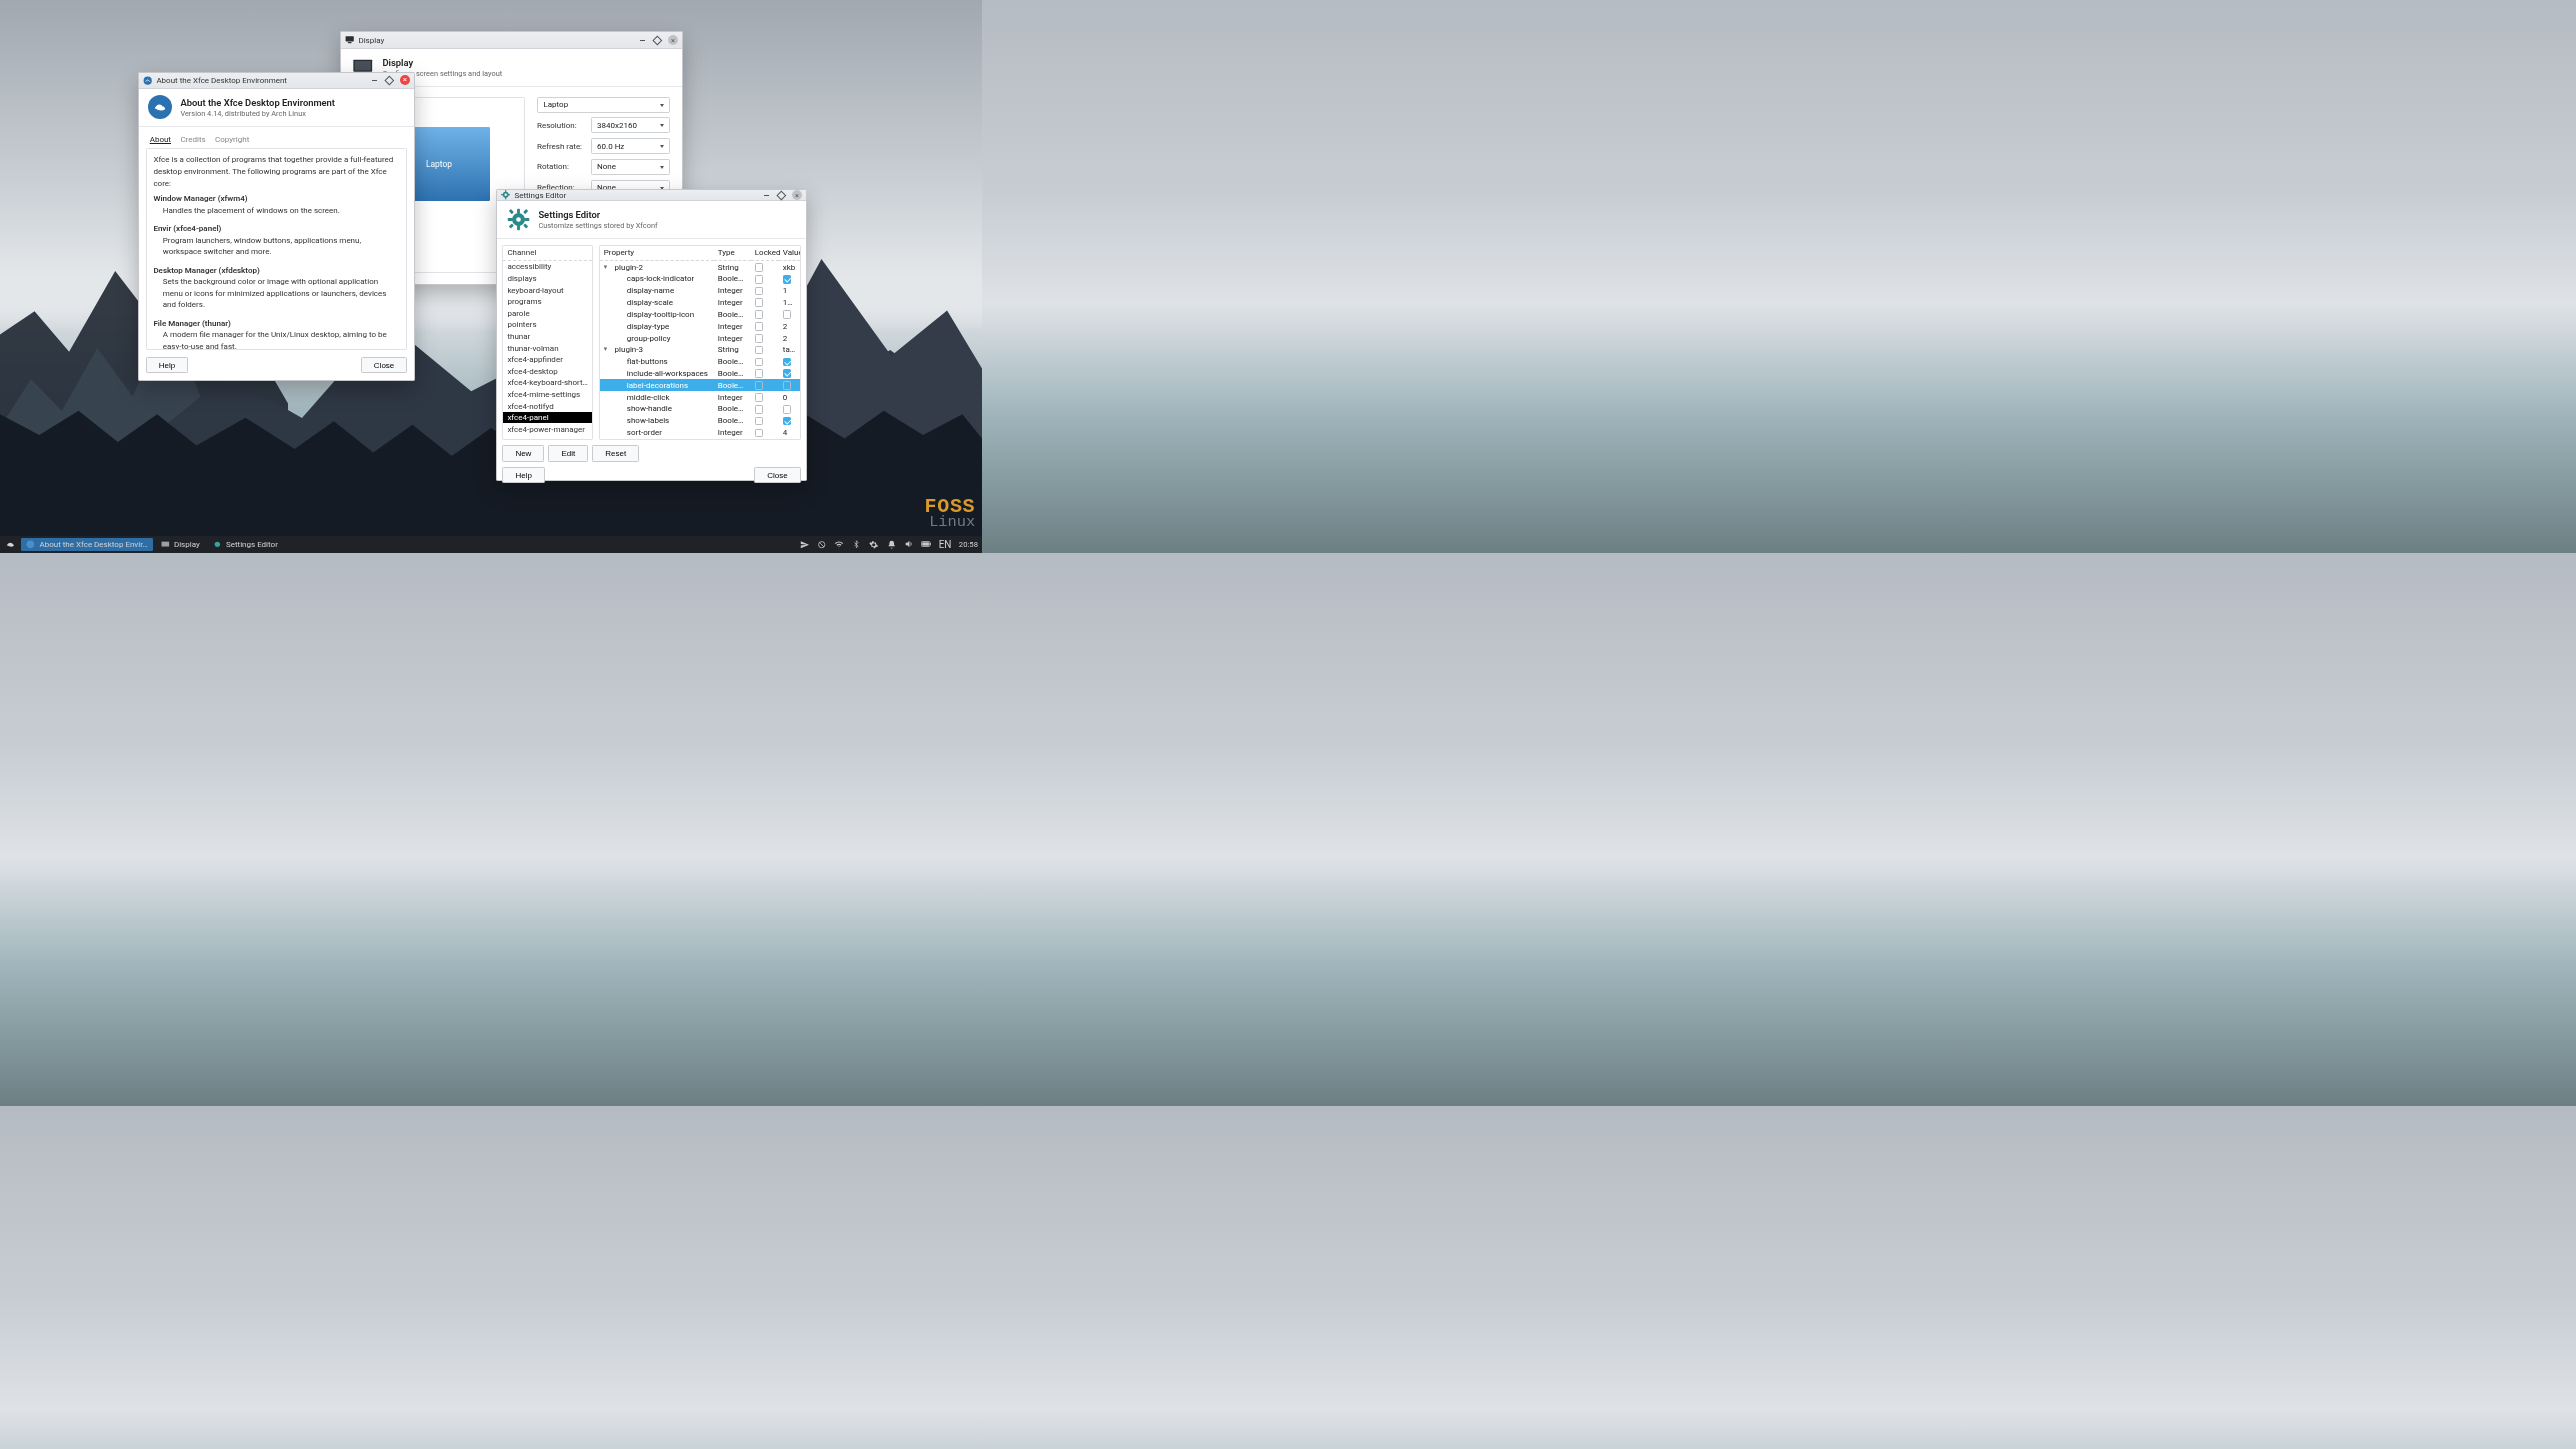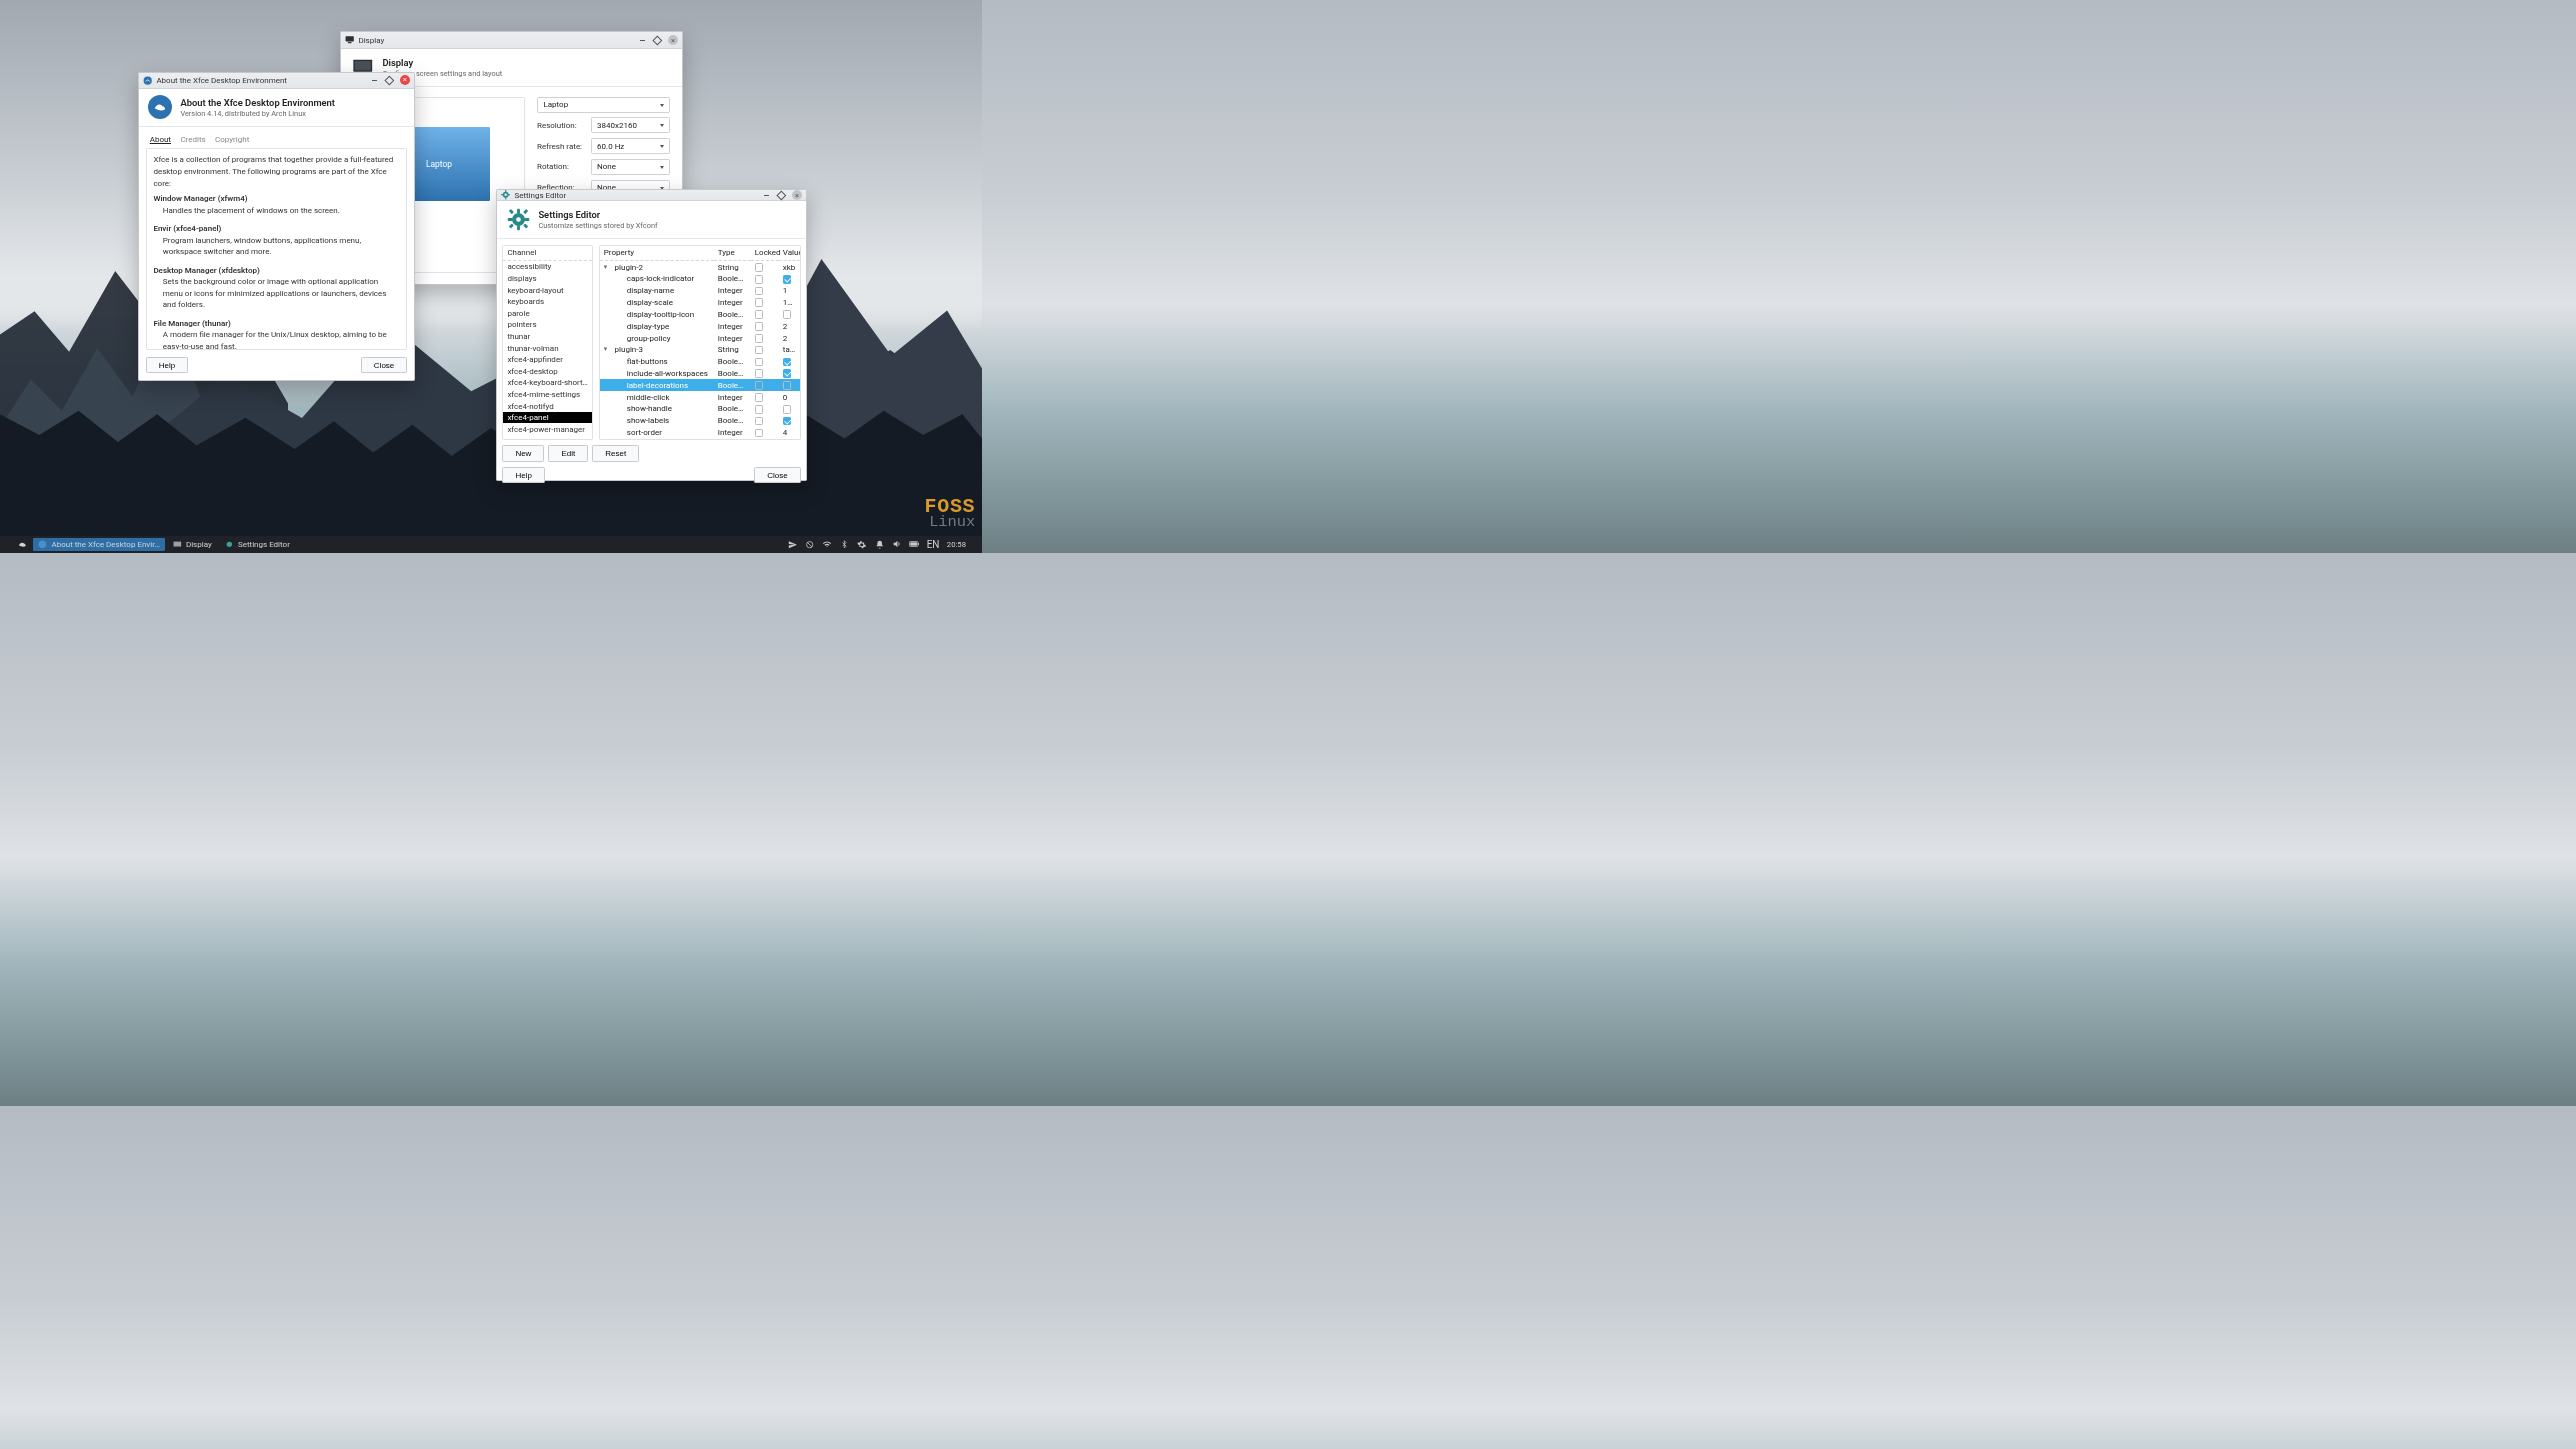--- a/index.html
+++ b/index.html
@@ -79,21 +79,21 @@
   .chk{ display:inline-block; width:8.7px; height:8.7px; border:0.7px solid #b7bbc0; border-radius:1.3px; vertical-align:middle;}
   .chk.on{ background:#3daee9; border-color:#3daee9; position:relative;}
   .chk.on::after{content:""; position:absolute; left:2px; top:0px; width:2.7px; height:4.7px; border:solid #fff; border-width:0 1.3px 1.3px 0; transform:rotate(45deg);}
   .editor-actions{ display:flex; gap:4px;}
   .seditor .footer{ display:flex; justify-content:space-between; padding:5.4px;}
   
   .watermark{ position:absolute; right:6.7px; bottom:23px; text-align:right; font-family: Liberation Mono, monospace;}
   .watermark .f{ color:#d99a2b; font-size:20px; font-weight:700; letter-spacing:0.7px; line-height:0.9;}
   .watermark .l{ color:#6e7b84; font-size:15.4px; line-height:0.9;}
   
-  .panel{ position:absolute; bottom:0; left:0; right:0; height:17.4px; background:#1f2227; color:#cfd3d8; display:flex; align-items:center; padding:0 16px; font-size:8px;}
+  .panel{ position:absolute; bottom:0; left:0; right:0; height:17.4px; background:#1f2227; color:#cfd3d8; display:flex; align-items:center; padding:0 4px; font-size:8px;}
   .panel .start-ico{ width:12px; height:12px; margin-right:2.7px; display:flex; align-items:center; justify-content:center;}
   .task{ display:flex; align-items:center; gap:4px; height:13.4px; padding:0 5.4px; border-radius:1.3px; margin-left:2px;}
   .task.active{ background:#2e6ea5;}
   .task .mini{ width:9.4px; height:9.4px; display:inline-flex; align-items:center; justify-content:center;}
   .tray{ margin-left:auto; display:flex; align-items:center; gap:7.4px;}
   .tray .tico{ width:10px; height:10px; display:flex; align-items:center; justify-content:center; opacity:.95;}
   svg{display:block}
 </style>
 </head>
 <body>
@@ -221,21 +221,21 @@
     </div>
   </div>
   <div class="body">
     <div class="splitter">
       <div class="pane channels">
         <div class="col-header">Channel</div>
         <div class="chan-list" id="chan-list">
             <div class="ch">accessibility</div>
             <div class="ch">displays</div>
             <div class="ch">keyboard-layout</div>
-            <div class="ch">keyboards</div>
+            <div class="ch">programs</div>
             <div class="ch">parole</div>
             <div class="ch">pointers</div>
             <div class="ch">thunar</div>
             <div class="ch">thunar-volman</div>
             <div class="ch">xfce4-appfinder</div>
             <div class="ch">xfce4-desktop</div>
             <div class="ch">xfce4-keyboard-shortcuts</div>
             <div class="ch">xfce4-mime-settings</div>
             <div class="ch">xfce4-notifyd</div>
             <div class="ch sel">xfce4-panel</div>

